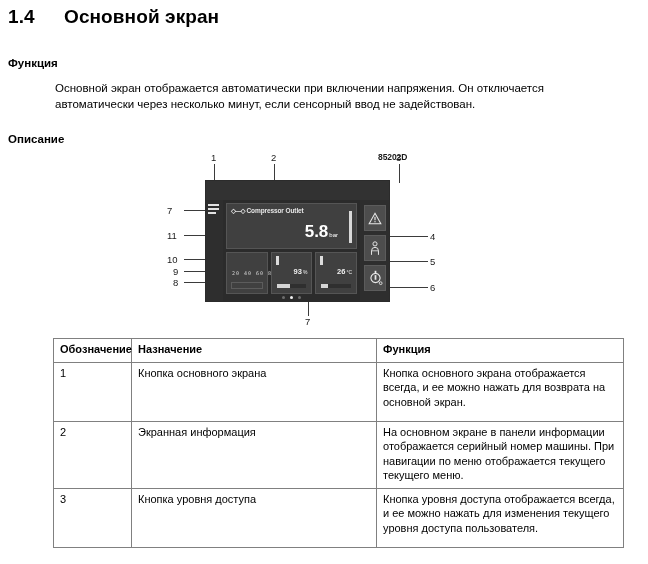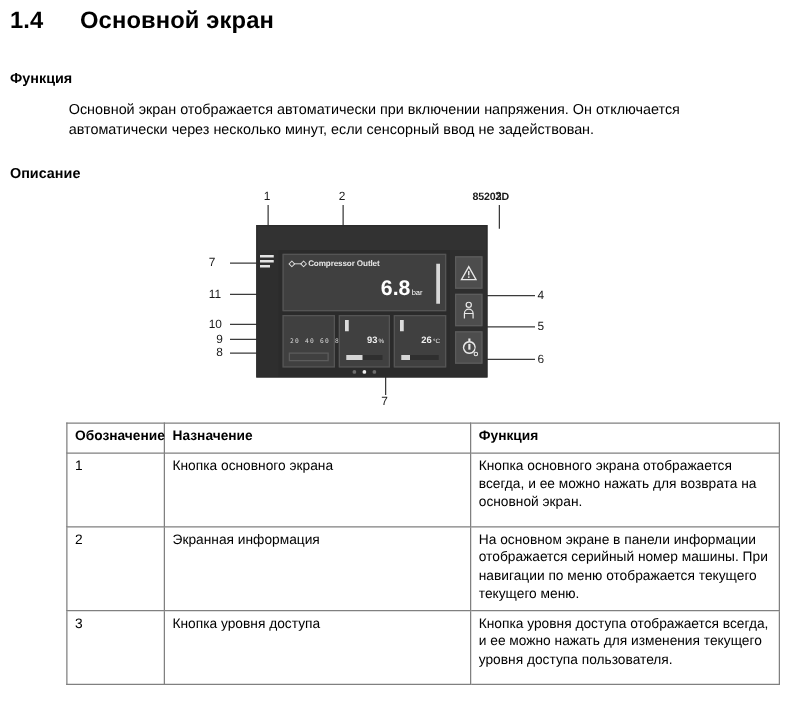--- a/index.html
+++ b/index.html
@@ -429,21 +429,21 @@
       </div>
     </div>
 
     <div class="dev-main">
 
       <div class="tile-main">
         <div class="tile-title">
           <span class="flowico">◇—◇</span><span>Compressor Outlet</span>
         </div>
         <div class="tile-value">
-          <span>6.8</span><span class="tile-unit">bar</span>
+          <span>5.8</span><span class="tile-unit">bar</span>
         </div>
         <div class="tile-bar-v"></div>
       </div>
 
       <div class="tile-row">
         <div class="tile-sm">
           <div class="scale">20 40 60 80</div>
           <div class="progfull"></div>
         </div>
 

